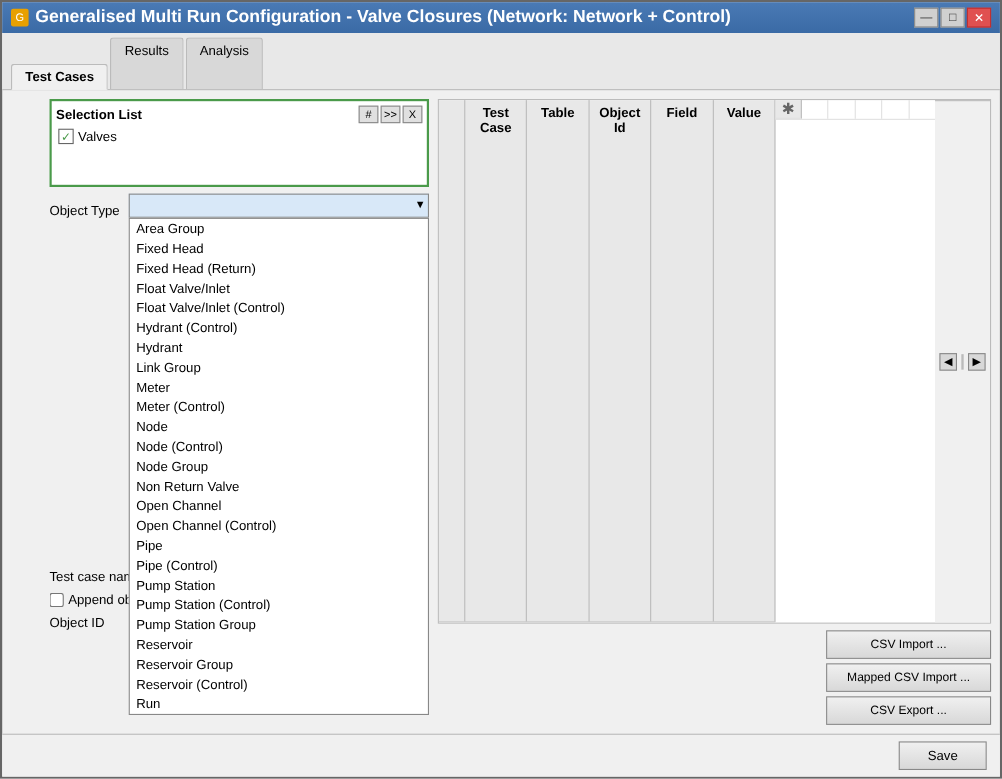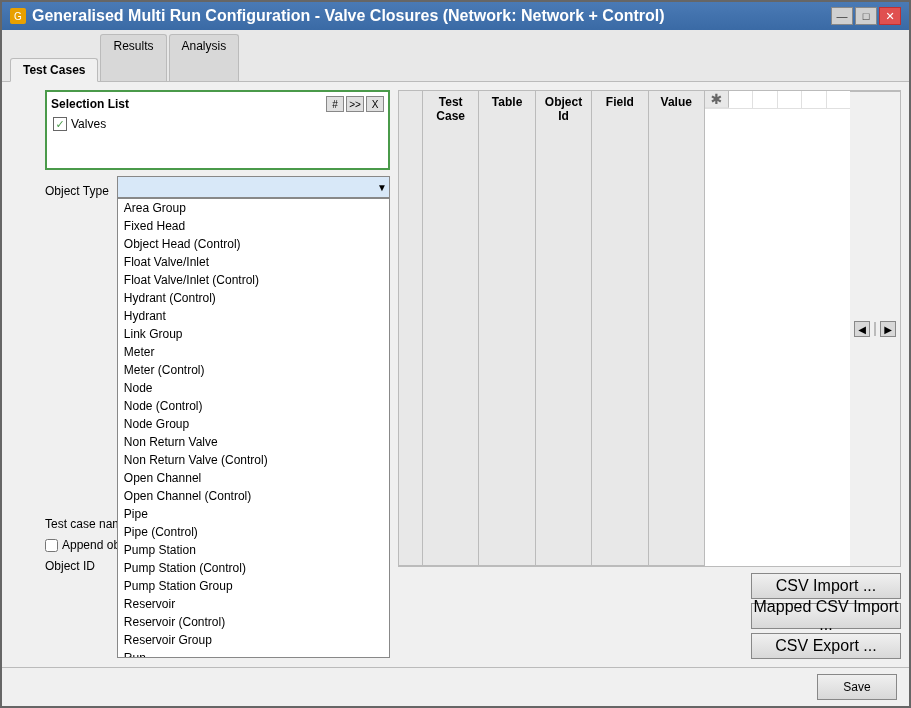--- a/index.html
+++ b/index.html
@@ -302,21 +302,21 @@
       display: flex;
       flex-direction: column;
       gap: 4px;
       align-items: flex-end;
     }
     .action-btn {
       width: 150px;
       height: 26px;
       border: 1px solid #888;
       background: linear-gradient(to bottom, #f0f0f0, #d8d8d8);
-      font-size: 16px;
+      font-size: 11px;
       cursor: pointer;
       display: flex;
       align-items: center;
       justify-content: center;
     }
     .bottom-bar {
       display: flex;
       justify-content: flex-end;
       padding: 6px 12px;
       border-top: 1px solid #bbb;
@@ -386,43 +386,42 @@
         <span class="object-type-label">Object Type</span>
         <div class="dropdown-container">
           <div class="dropdown-display">
             <span></span>
             <span class="dropdown-arrow">▼</span>
           </div>
 
           <div class="dropdown-list">
             <div class="dropdown-item">Area Group</div>
             <div class="dropdown-item">Fixed Head</div>
-            <div class="dropdown-item">Object Head (Control)</div>
+            <div class="dropdown-item">Fixed Head (Return)</div>
             <div class="dropdown-item">Float Valve/Inlet</div>
             <div class="dropdown-item">Float Valve/Inlet (Control)</div>
             <div class="dropdown-item">Hydrant (Control)</div>
             <div class="dropdown-item">Hydrant</div>
             <div class="dropdown-item">Link Group</div>
             <div class="dropdown-item">Meter</div>
             <div class="dropdown-item">Meter (Control)</div>
             <div class="dropdown-item">Node</div>
             <div class="dropdown-item">Node (Control)</div>
             <div class="dropdown-item">Node Group</div>
             <div class="dropdown-item">Non Return Valve</div>
-            <div class="dropdown-item">Non Return Valve (Control)</div>
             <div class="dropdown-item">Open Channel</div>
             <div class="dropdown-item">Open Channel (Control)</div>
             <div class="dropdown-item">Pipe</div>
             <div class="dropdown-item">Pipe (Control)</div>
             <div class="dropdown-item">Pump Station</div>
             <div class="dropdown-item">Pump Station (Control)</div>
             <div class="dropdown-item">Pump Station Group</div>
             <div class="dropdown-item">Reservoir</div>
+            <div class="dropdown-item">Reservoir Group</div>
             <div class="dropdown-item">Reservoir (Control)</div>
-            <div class="dropdown-item">Reservoir Group</div>
             <div class="dropdown-item">Run</div>
 
           </div>
         </div>
       </div>
 
       <div class="form-section" style="margin-top: 310px;">
         <div class="form-row">
           <span class="form-label">Test case name</span>
           <input class="form-input" type="text" style="">

